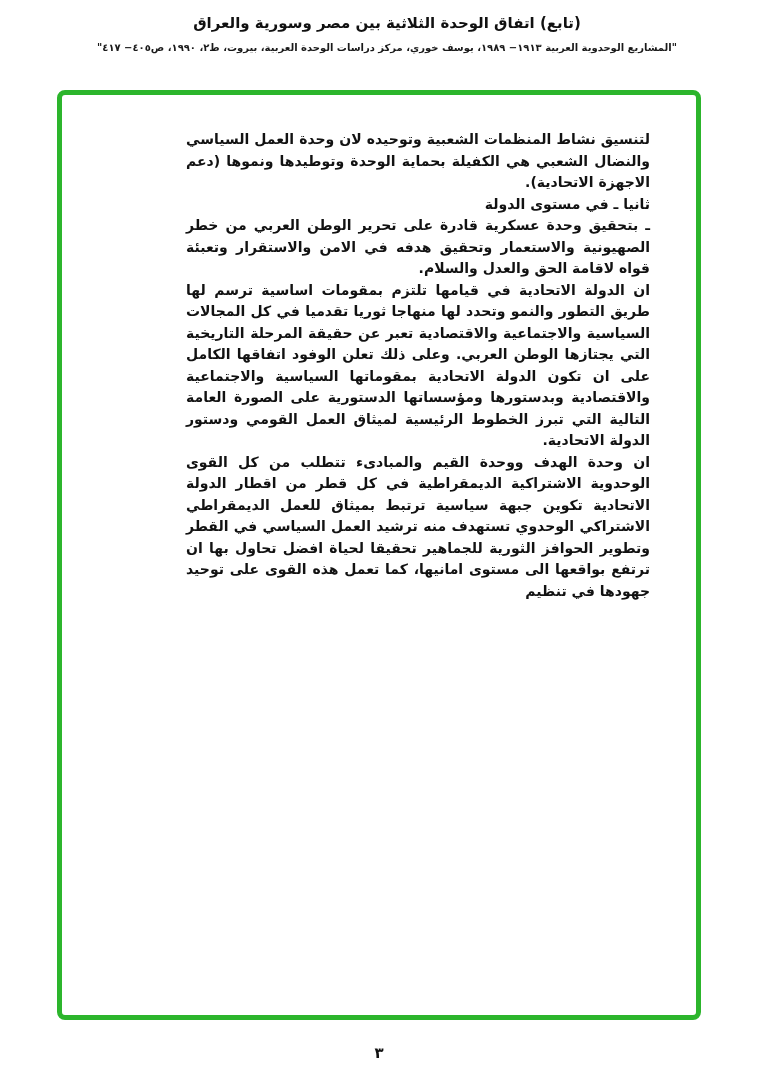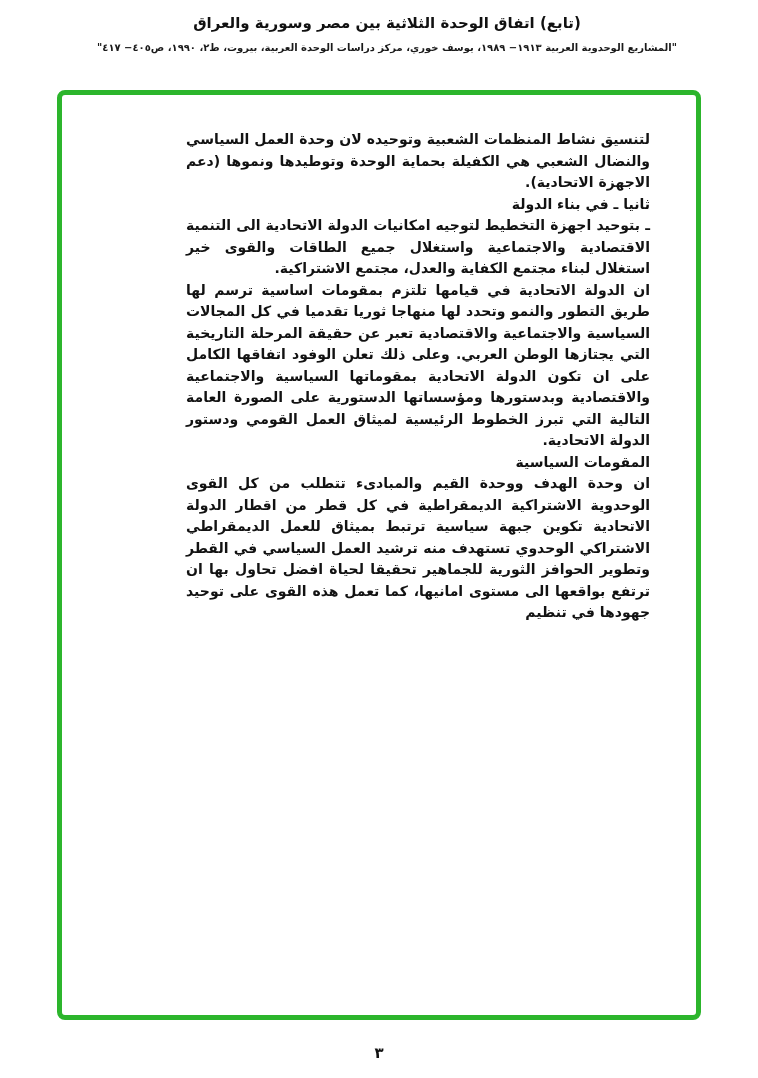--- a/index.html
+++ b/index.html
@@ -76,21 +76,20 @@
 <body>
 
 <div class="header">
   <div class="doc-title">(تابع) اتفاق الوحدة الثلاثية بين مصر وسورية والعراق</div>
   <div class="doc-citation">"المشاريع الوحدوية العربية ١٩١٣− ١٩٨٩، يوسف خوري، مركز دراسات الوحدة العربية، بيروت، ط٢، ١٩٩٠، ص٤٠٥− ٤١٧"</div>
 </div>
 
 <div class="green-frame" style="border-color: rgb(44, 181, 44); padding-left: 43px;">
   <div class="text-block">
     <p>لتنسيق نشاط المنظمات الشعبية وتوحيده لان وحدة العمل السياسي والنضال الشعبي هي الكفيلة بحماية الوحدة وتوطيدها ونموها (دعم الاجهزة الاتحادية).</p>
-    <p>ثانيا ـ في بناء الدولة</p>
-    <p>ـ بتوحيد اجهزة التخطيط لتوجيه امكانيات الدولة الاتحادية الى التنمية الاقتصادية والاجتماعية واستغلال جميع الطاقات والقوى خير استغلال لبناء مجتمع الكفاية والعدل، مجتمع الاشتراكية.</p>
+    <p>ثانيا ـ في مستوى الدولة</p>
+    <p>ـ بتحقيق وحدة عسكرية قادرة على تحرير الوطن العربي من خطر الصهيونية والاستعمار وتحقيق هدفه في الامن والاستقرار وتعبئة قواه لاقامة الحق والعدل والسلام.</p>
     <p>ان الدولة الاتحادية في قيامها تلتزم بمقومات اساسية ترسم لها طريق التطور والنمو وتحدد لها منهاجا ثوريا تقدميا في كل المجالات السياسية والاجتماعية والاقتصادية تعبر عن حقيقة المرحلة التاريخية التي يجتازها الوطن العربي. وعلى ذلك تعلن الوفود اتفاقها الكامل على ان تكون الدولة الاتحادية بمقوماتها السياسية والاجتماعية والاقتصادية وبدستورها ومؤسساتها الدستورية على الصورة العامة التالية التي تبرز الخطوط الرئيسية لميثاق العمل القومي ودستور الدولة الاتحادية.</p>
-    <p>المقومات السياسية</p>
     <p>ان وحدة الهدف ووحدة القيم والمبادىء تتطلب من كل القوى الوحدوية الاشتراكية الديمقراطية في كل قطر من اقطار الدولة الاتحادية تكوين جبهة سياسية ترتبط بميثاق للعمل الديمقراطي الاشتراكي الوحدوي تستهدف منه ترشيد العمل السياسي في القطر وتطوير الحوافز الثورية للجماهير تحقيقا لحياة افضل تحاول بها ان ترتفع بواقعها الى مستوى امانيها، كما تعمل هذه القوى على توحيد جهودها في تنظيم</p>
   </div>
 </div>
 
 <div class="page-number">٣</div>
 
 </body></html>

